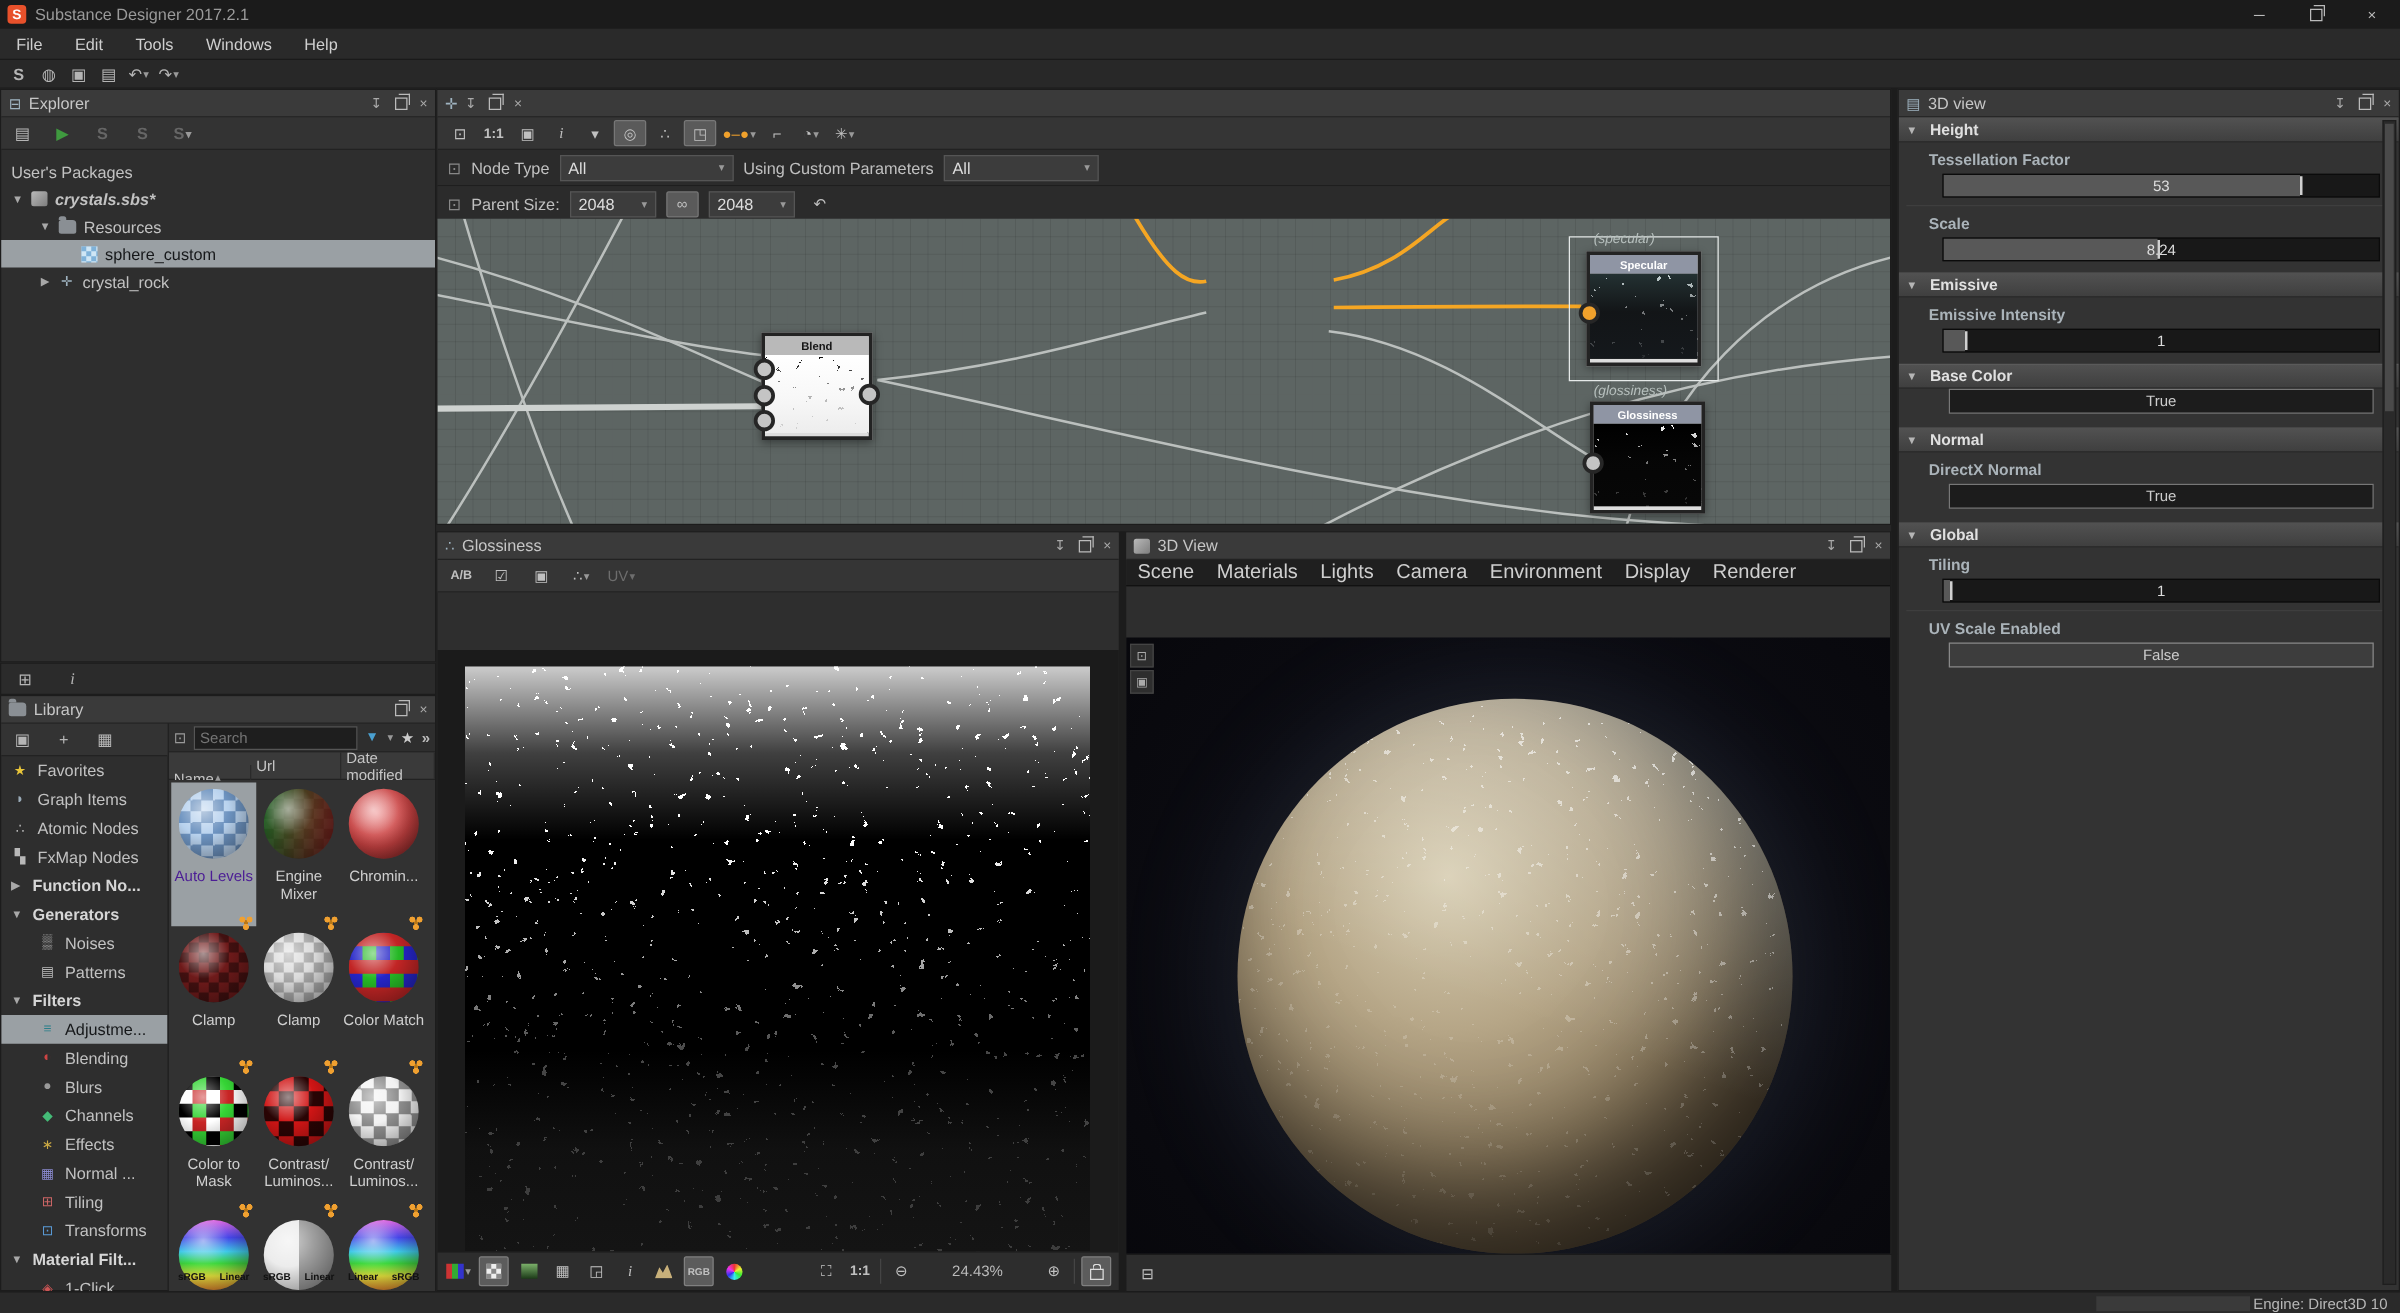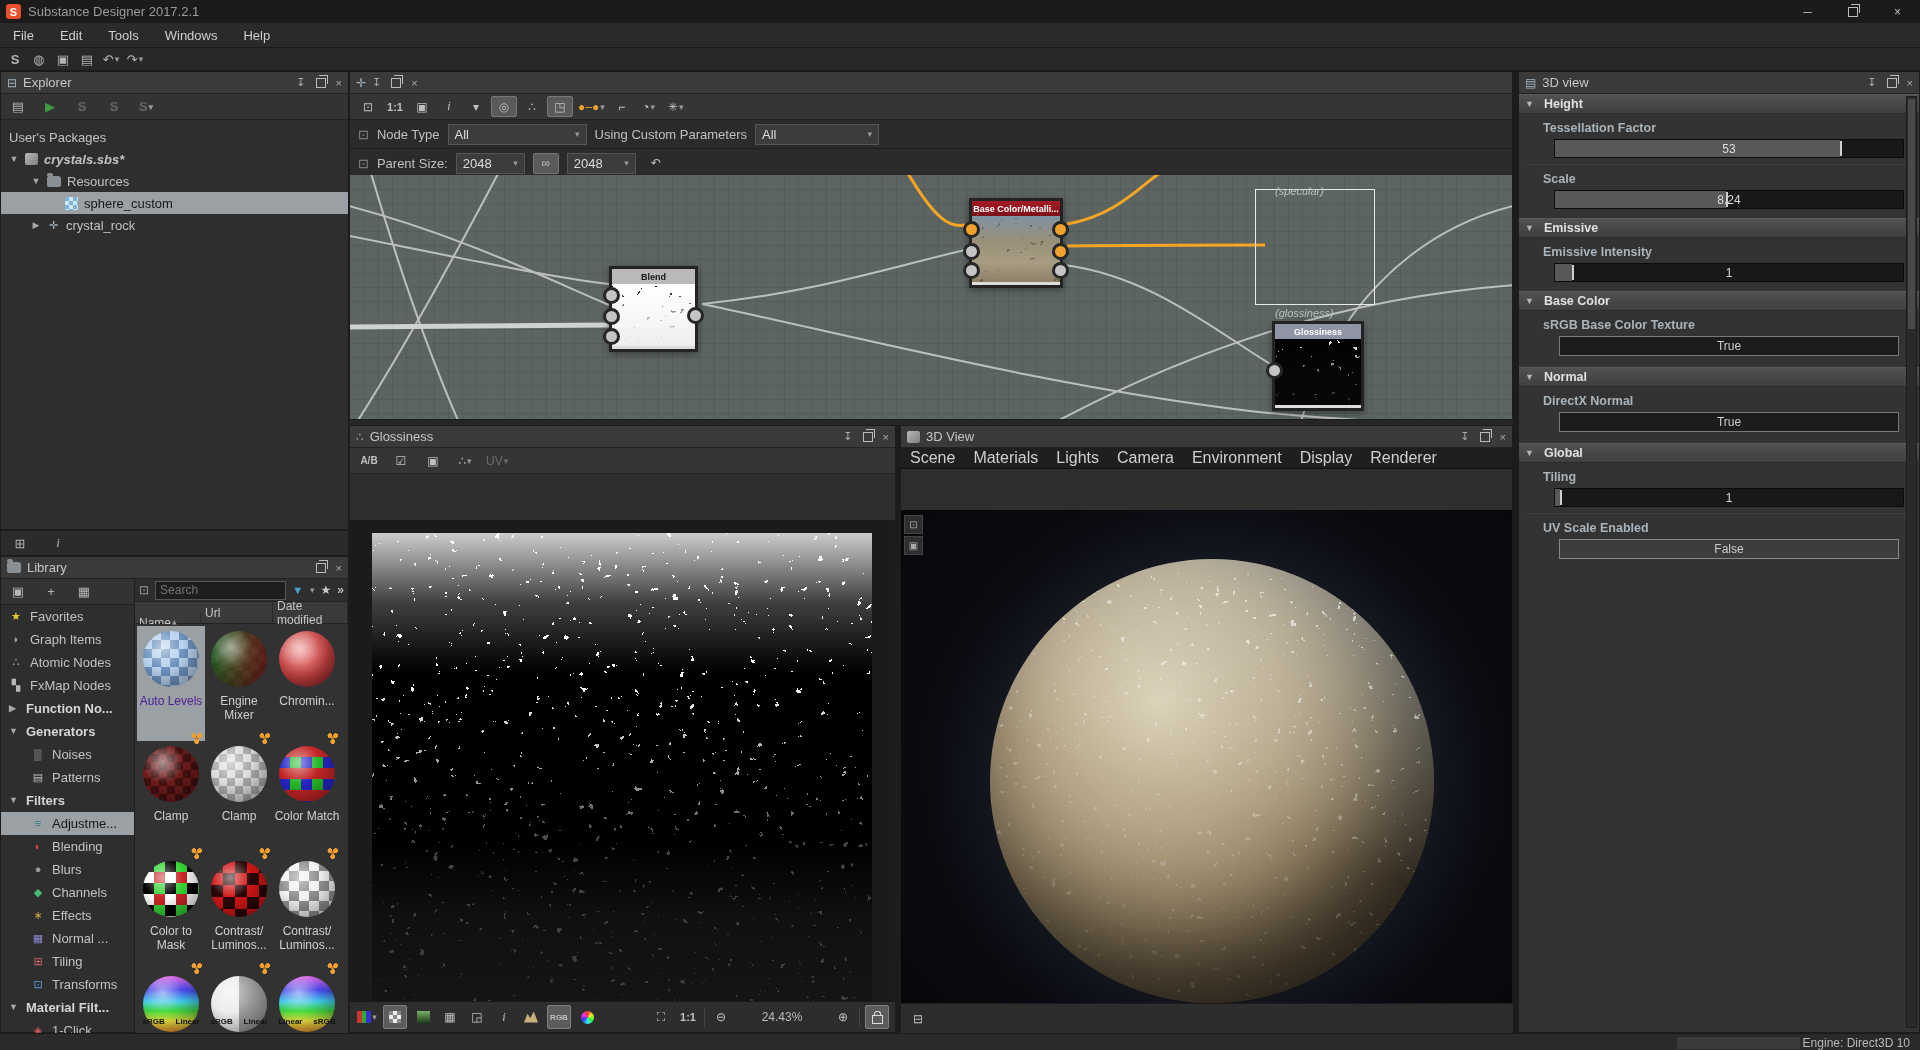--- a/index.html
+++ b/index.html
@@ -528,38 +528,33 @@
               <rect width="100%" height="100%" filter="url(#fBW)"></rect>
             </svg>
           <div style="position:absolute;inset:0;background:linear-gradient(180deg,rgba(245,245,245,0) 0%,rgba(245,245,245,.75) 55%,rgba(235,235,235,.9) 100%);"></div>
         </div>
         <span class="port" style="left:-9px;top:18px;"></span>
         <span class="port" style="left:-9px;top:39px;"></span>
         <span class="port" style="left:-9px;top:59px;"></span>
         <span class="port" style="right:-9px;top:38px;"></span>
       </div>
 
-      <div class="gnode" style="left:619px;top:23px;width:88px;height:84px;">
-        <div class="ntitle" style="background:linear-gradient(#a51c25,#7c0f18);color:#fff;">Base Color/Metalli...</div>
-        <div class="npre" style="height:66px;background:linear-gradient(180deg,#7e93a2 0%,#98isValid 0%,#9a8f78 38%,#a89d84 65%,#8d8268 100%);">
-          <div style="position:absolute;inset:0;background:linear-gradient(180deg,#7e93a2 0%,#9a8f78 40%,#a89d84 70%,#8d8268 100%);"></div>
-          <svg style="opacity:.28;mix-blend-mode:multiply;">
-              <rect width="100%" height="100%" filter="url(#fBW)"></rect>
-            </svg>
-        </div>
-        <span class="port or" style="left:-9px;top:20px;"></span>
-        <span class="port" style="left:-9px;top:42px;"></span>
-        <span class="port" style="left:-9px;top:61px;"></span>
-        <span class="port or" style="right:-9px;top:20px;"></span>
-        <span class="port or" style="right:-9px;top:42px;"></span>
-        <span class="port" style="right:-9px;top:61px;"></span>
-      </div>
 
       <div class="marquee" style="left:905px;top:14px;width:118px;height:114px;"></div>
       <span class="ntag" style="left:925px;top:10px;">(specular)</span>
+      <div class="gnode" style="left:919px;top:26px;width:86px;height:86px;">
+        <div class="ntitle" style="background:#8f95a4;color:#fff;">Specular</div>
+        <div class="npre" style="height:68px;background:#1e2226;">
+          <svg style="opacity:.85;">
+              <rect width="100%" height="100%" filter="url(#fWB)"></rect>
+            </svg>
+          <div style="position:absolute;inset:0;background:linear-gradient(180deg,rgba(130,180,185,.25) 0%,rgba(30,34,38,.55) 45%,rgba(22,26,30,.92) 100%);"></div>
+        </div>
+        <span class="port or" style="left:-9px;top:38px;"></span>
+      </div>
 
       <span class="ntag" style="left:925px;top:132px;">(glossiness)</span>
       <div class="gnode" style="left:922px;top:146px;width:86px;height:84px;">
         <div class="ntitle" style="background:#8f95a4;color:#fff;">Glossiness</div>
         <div class="npre" style="height:66px;background:#141414;">
           <svg>
               <rect width="100%" height="100%" filter="url(#fWB)"></rect>
             </svg>
           <div style="position:absolute;inset:0;background:linear-gradient(180deg,rgba(0,0,0,0) 0%,rgba(10,10,10,.55) 45%,rgba(8,8,8,.9) 100%);"></div>
         </div>
@@ -713,21 +708,20 @@
       <span class="sfill" style="width:5%;"></span>
         <span class="scaret" style="left:5%;"></span>
       <span class="sval">1</span>
     </div>
     <div style="height:9px;"></div>
 
     <div class="secbar">
         <span class="secarrow">▼</span>
         <span>Base Color</span>
       </div>
-    <div class="plabel">sRGB Base Color Texture</div>
     <div class="pbtn">True</div>
     <div style="height:11px;"></div>
 
     <div class="secbar">
         <span class="secarrow">▼</span>
         <span>Normal</span>
       </div>
     <div class="plabel">DirectX Normal</div>
     <div class="pbtn">True</div>
     <div style="height:11px;"></div>

